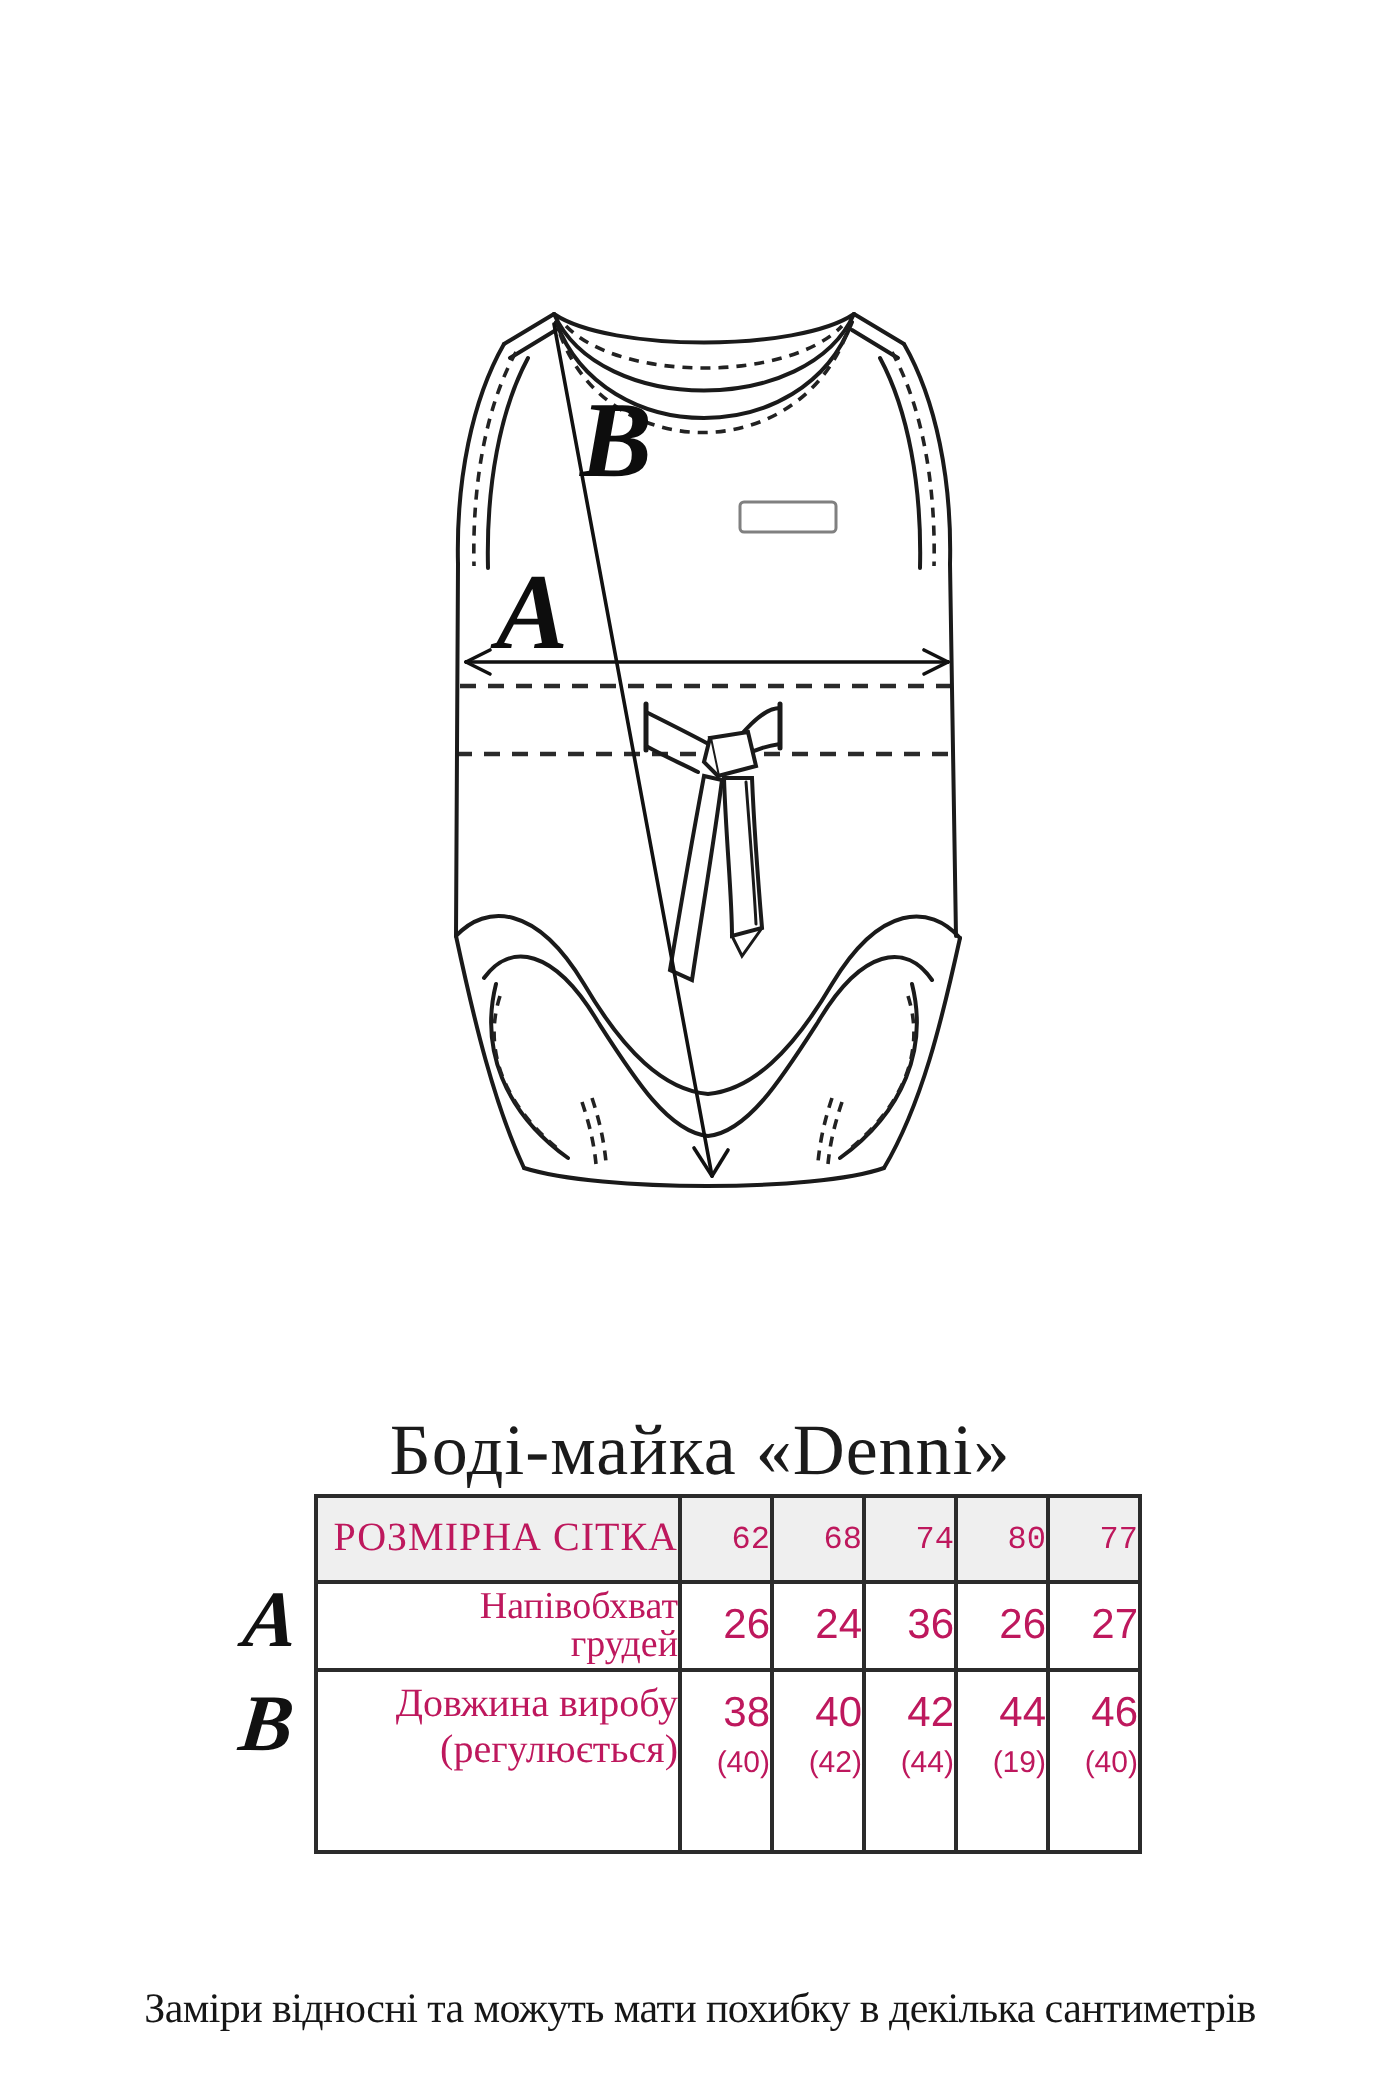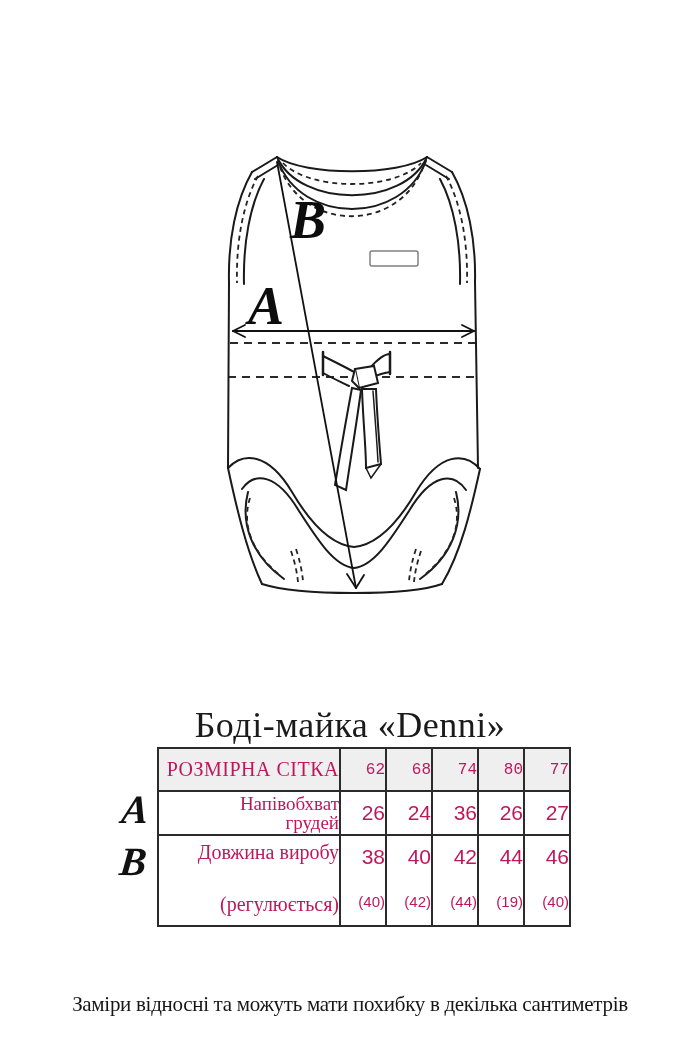--- a/index.html
+++ b/index.html
@@ -70,23 +70,23 @@
     font-size:19px;line-height:1.0;
   }
   tr.row-a td.lbl span{display:inline-block;width:135px;}
   tr.row-b td{height:84px;font-family:"Liberation Sans", sans-serif;vertical-align:top;}
   tr.row-b td.lbl{
     font-family:"Liberation Serif", serif;
     font-size:20px;
     padding-top:5px;
     border-radius:20px;
   }
-  tr.row-b td.lbl .l2{margin-top:29px;}
+  tr.row-b td.lbl .l2{margin-top:0;}
   tr.row-b td .num{font-size:21px;margin-top:9px;}
-  tr.row-b td .alt{font-size:15px;margin-top:24px;}
+  tr.row-b td .alt{font-size:15px;margin-top:4px;}
   .note{
     position:absolute;
     left:0;top:992px;width:700px;
     text-align:center;
     font-size:21px;
     letter-spacing:-0.3px;
     color:#161616;
   }
 </style>
 </head>

